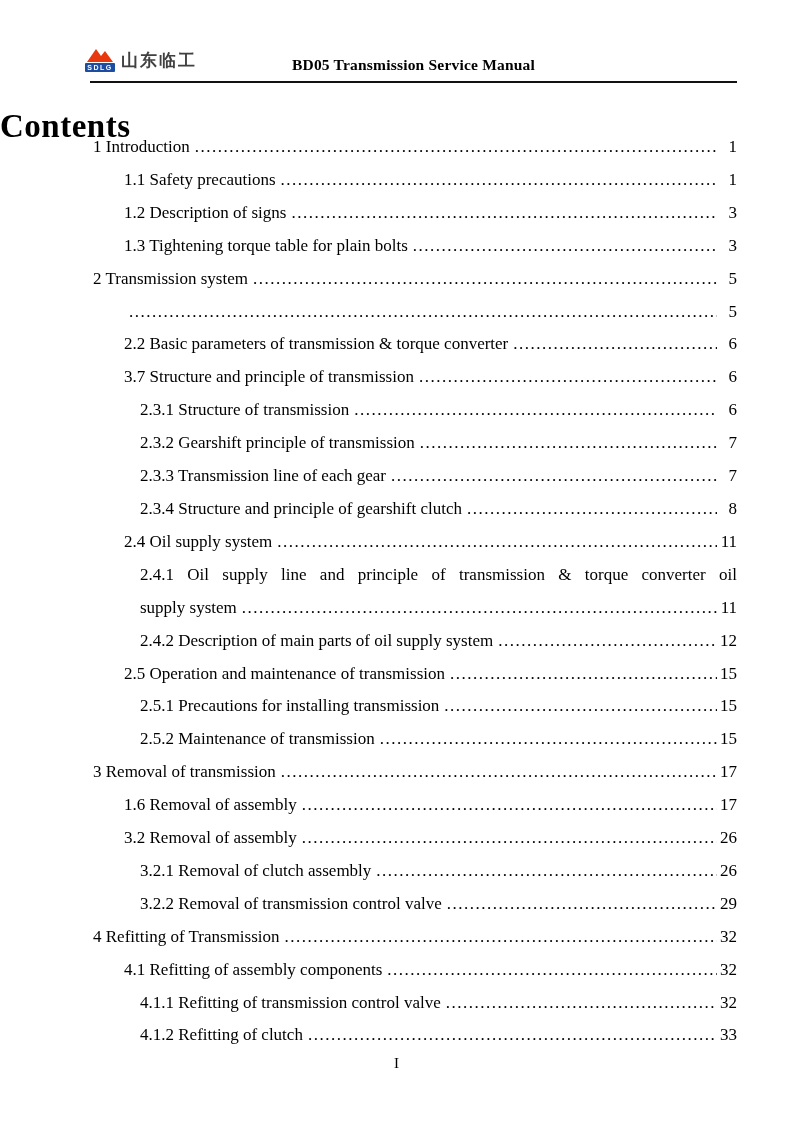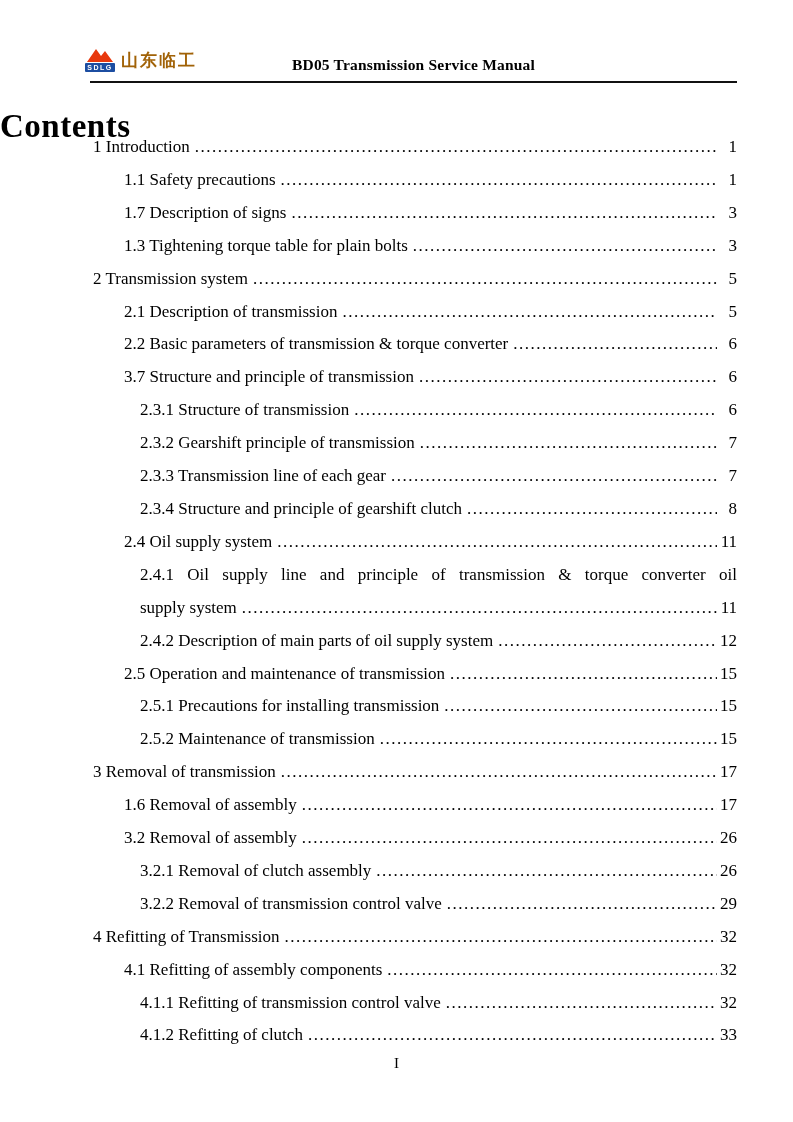--- a/index.html
+++ b/index.html
@@ -49,21 +49,21 @@
     font-weight: bold;
     text-align: center;
     line-height: 9px;
     letter-spacing: 1.5px;
     border-radius: 1px;
   }
   .logo-cn {
     font-family: "DejaVu Sans", sans-serif;
     font-weight: bold;
     font-size: 17px;
-    color: #a16207;
+    color: #404040;
     letter-spacing: 2px;
     white-space: nowrap;
   }
   
   .contents-title {
     position: absolute;
     left: 0; right: 0;
     top: 86px;
     font-size: 33px;
     font-weight: bold;
@@ -139,36 +139,35 @@
       <span class="toc-label">1 Introduction</span>
       <span class="dots"></span>
       <span class="toc-page">1</span>
     </div>
       <div class="toc-row lvl1">
       <span class="toc-label">1.1 Safety precautions</span>
       <span class="dots"></span>
       <span class="toc-page">1</span>
     </div>
       <div class="toc-row lvl1">
-      <span class="toc-label">1.7 Description of signs</span>
+      <span class="toc-label">1.2 Description of signs</span>
       <span class="dots"></span>
       <span class="toc-page">3</span>
     </div>
       <div class="toc-row lvl1">
       <span class="toc-label">1.3 Tightening torque table for plain bolts</span>
       <span class="dots"></span>
       <span class="toc-page">3</span>
     </div>
       <div class="toc-row lvl0">
       <span class="toc-label">2 Transmission system</span>
       <span class="dots"></span>
       <span class="toc-page">5</span>
     </div>
       <div class="toc-row lvl1">
-      <span class="toc-label">2.1 Description of transmission</span>
       <span class="dots"></span>
       <span class="toc-page">5</span>
     </div>
       <div class="toc-row lvl1">
       <span class="toc-label">2.2 Basic parameters of transmission &amp; torque converter</span>
       <span class="dots"></span>
       <span class="toc-page">6</span>
     </div>
       <div class="toc-row lvl1">
       <span class="toc-label">3.7 Structure and principle of transmission</span>

